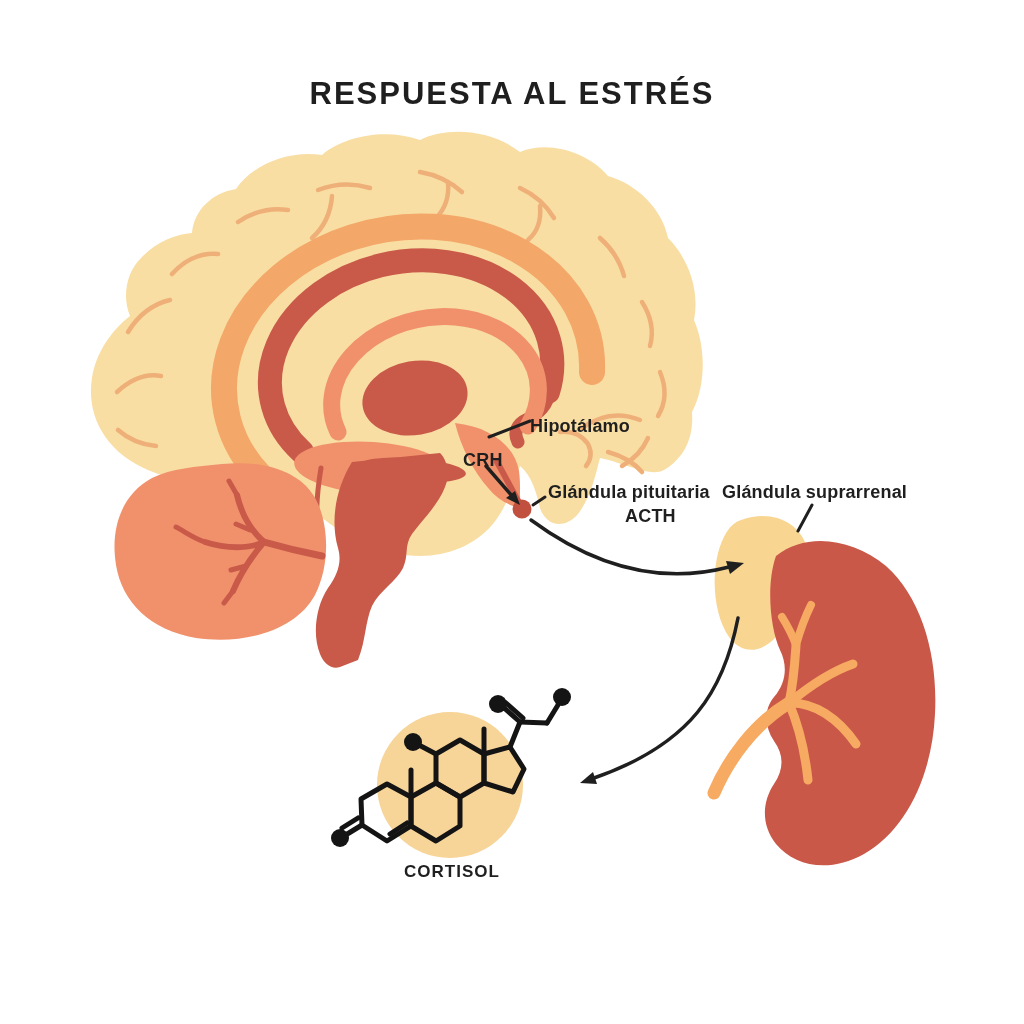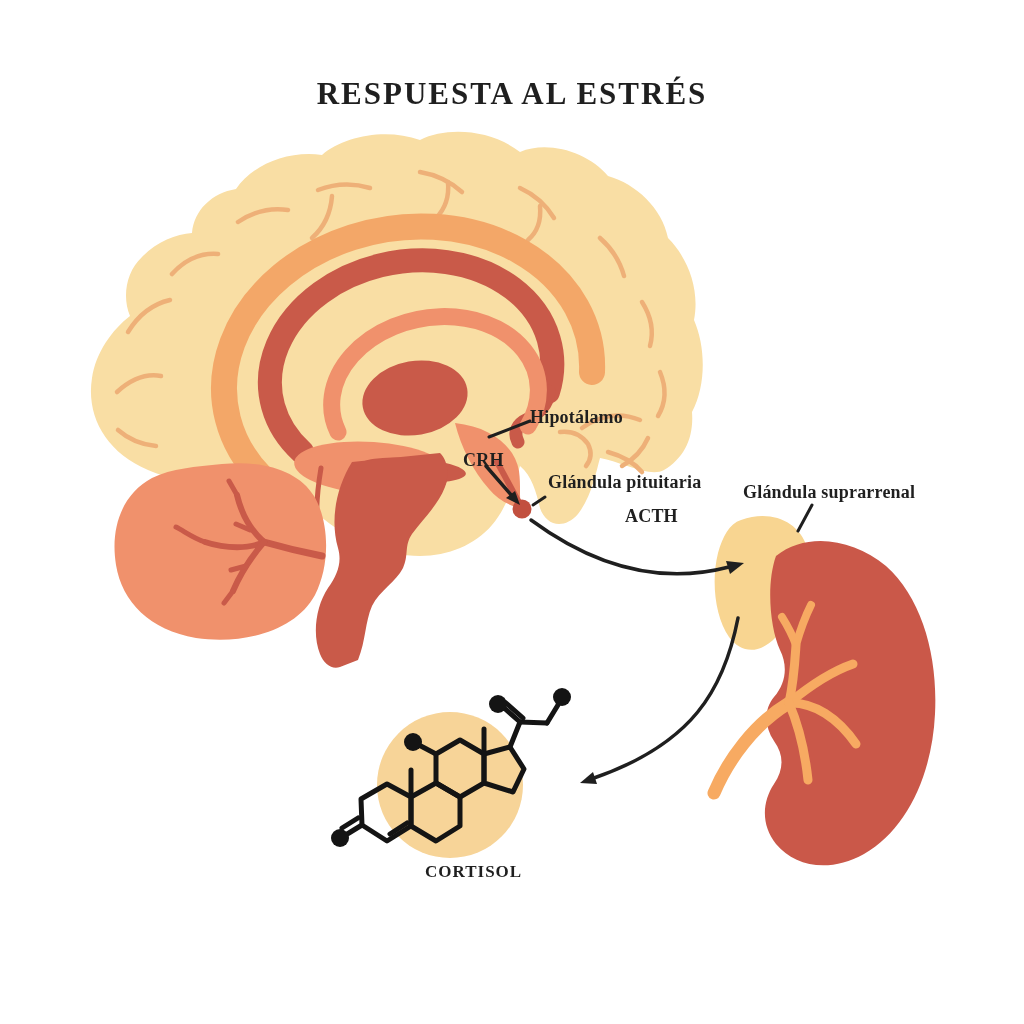--- a/index.html
+++ b/index.html
@@ -1,23 +1,23 @@
 <!DOCTYPE html>
 <html style="--background: #ffffff; --text: #1f1f1f; --cortex_cream: #F9DEA4; --sulci_orange: #EEB078; --band_orange: #F3A768; --deep_red: #C95A49; --salmon: #F0916C; --stem_red: #C85747; --kidney_red: #CA5849; --adrenal_cream: #F8D591; --vessel_orange: #F7AA62; --pituitary_red: #C2503F; --molecule_black: #141414; --molecule_halo: #F7D498;"><head>
 <meta charset="utf-8">
 <style>
   html,body{margin:0;padding:0;background:#fff;}
   #stage{position:relative;width:1024px;height:920px;background:var(--background,#ffffff);
-         font-family:Liberation Serif, serif;overflow:hidden;}
+         font-family:Liberation Sans, sans-serif;overflow:hidden;}
   #art{position:absolute;left:0;top:0;}
   .title{position:absolute;left:50%;top:76px;transform:translateX(-50%);
          font-size:31px;font-weight:800;letter-spacing:2px;color:var(--text,#1f1f1f);white-space:nowrap;}
   .lbl{position:absolute;font-size:18px;font-weight:700;color:var(--text,#1f1f1f);
        white-space:nowrap;letter-spacing:.2px;}
-  .lbl.small{font-size:17px;letter-spacing:1px;margin-left:21px;}
+  .lbl.small{font-size:17px;letter-spacing:1px;}
   
   .cortex{fill:var(--cortex_cream,#F9DEA4);}
   .sulci{stroke:var(--sulci_orange,#EEB078);stroke-width:4.5;fill:none;stroke-linecap:round;}
   .band-orange{stroke:var(--band_orange,#F3A768);fill:none;stroke-linecap:round;}
   .deep-red-s{stroke:var(--deep_red,#C95A49);fill:none;stroke-linecap:round;}
   .deep-red-f{fill:var(--deep_red,#C95A49);}
   .salmon-s{stroke:var(--salmon,#F0916C);fill:none;stroke-linecap:round;}
   .salmon-f{fill:var(--salmon,#F0916C);}
   .kidney-f{fill:var(--kidney_red,#CA5849);}
   .adrenal-f{fill:var(--adrenal_cream,#F8D591);}
@@ -193,19 +193,19 @@
       <polygon class="arrow-head" points="744,563 730,574 726,561"></polygon>
     </g>
     <g>
       <path class="arrow" d="M 738 618 C 724 690, 692 744, 594 778"></path>
       <polygon class="arrow-head" points="580,783 593,772 597,784"></polygon>
     </g>
   </svg>
 
   <div class="title">RESPUESTA AL ESTRÉS</div>
 
-  <div class="lbl" style="left:530px;top:407px">Hipotálamo</div>
+  <div class="lbl" style="left:530px;top:416px">Hipotálamo</div>
   <div class="lbl" style="left:463px;top:450px">CRH</div>
-  <div class="lbl" style="left:548px;top:472px">Glándula pituitaria</div>
+  <div class="lbl" style="left:548px;top:482px">Glándula pituitaria</div>
   <div class="lbl" style="left:625px;top:506px">ACTH</div>
-  <div class="lbl" style="left:743px;top:482px">Glándula suprarrenal</div>
+  <div class="lbl" style="left:722px;top:482px">Glándula suprarrenal</div>
   <div class="lbl small" style="left:404px;top:862px">CORTISOL</div>
 </div>
 
 </body></html>

